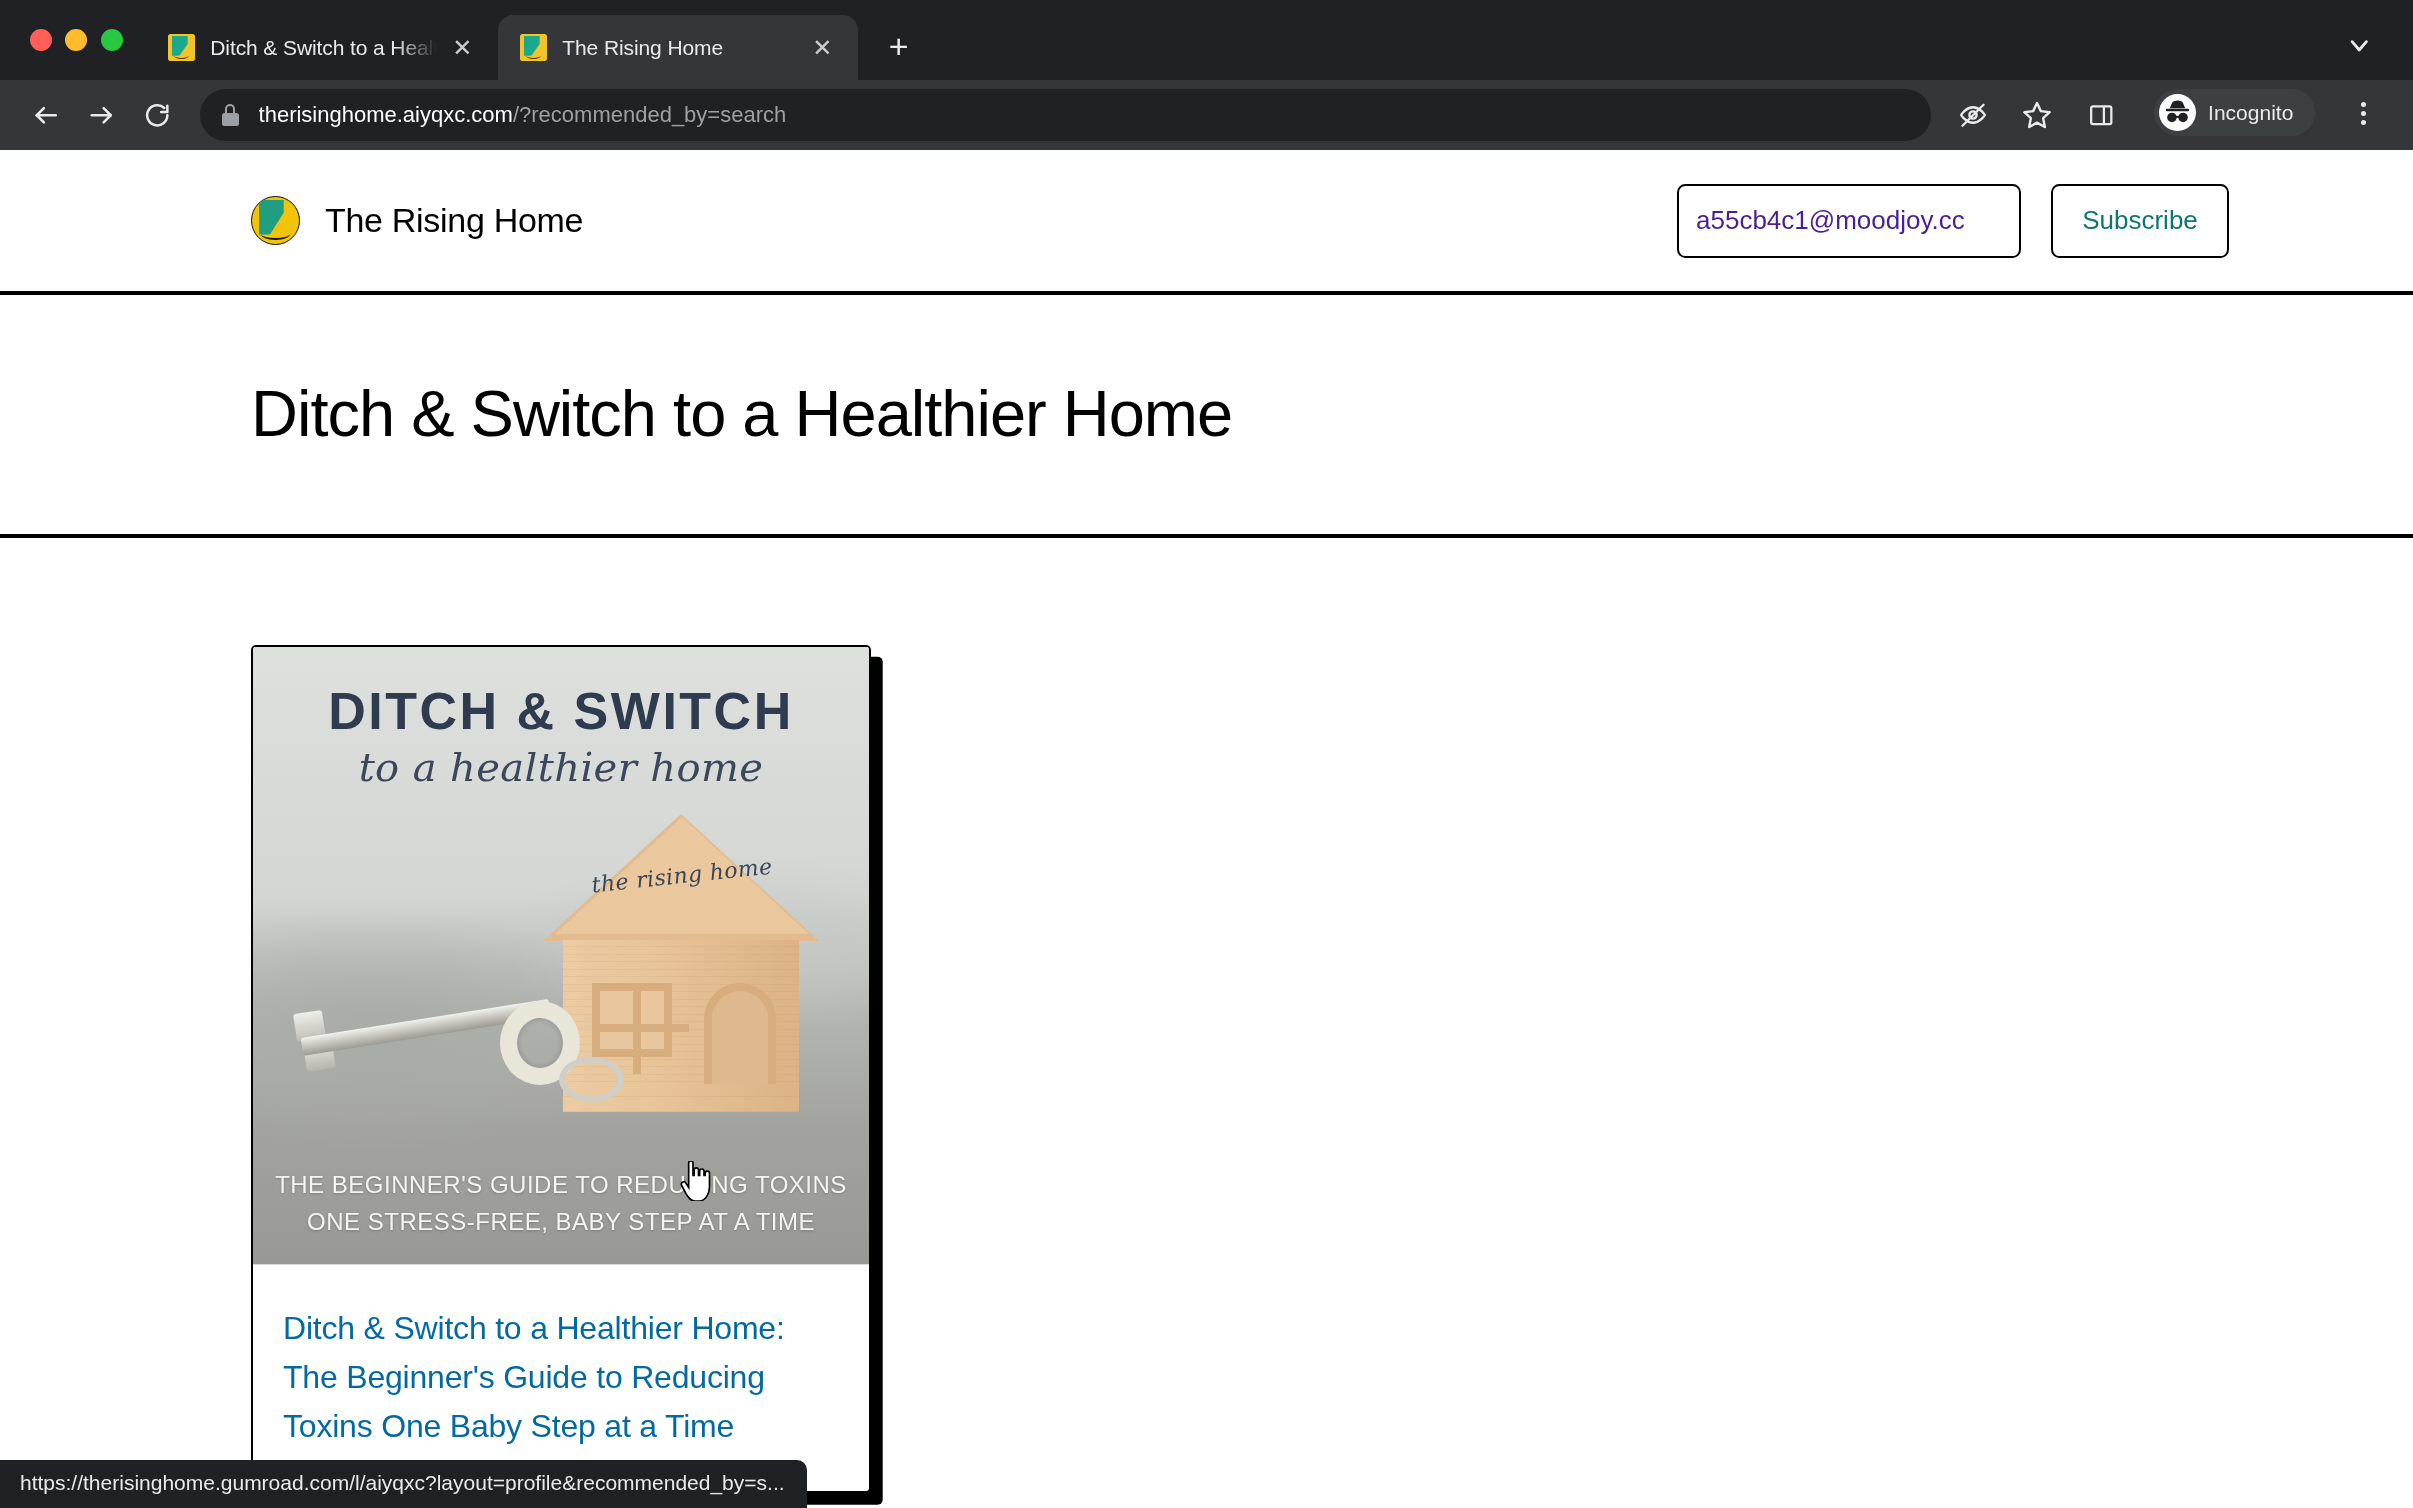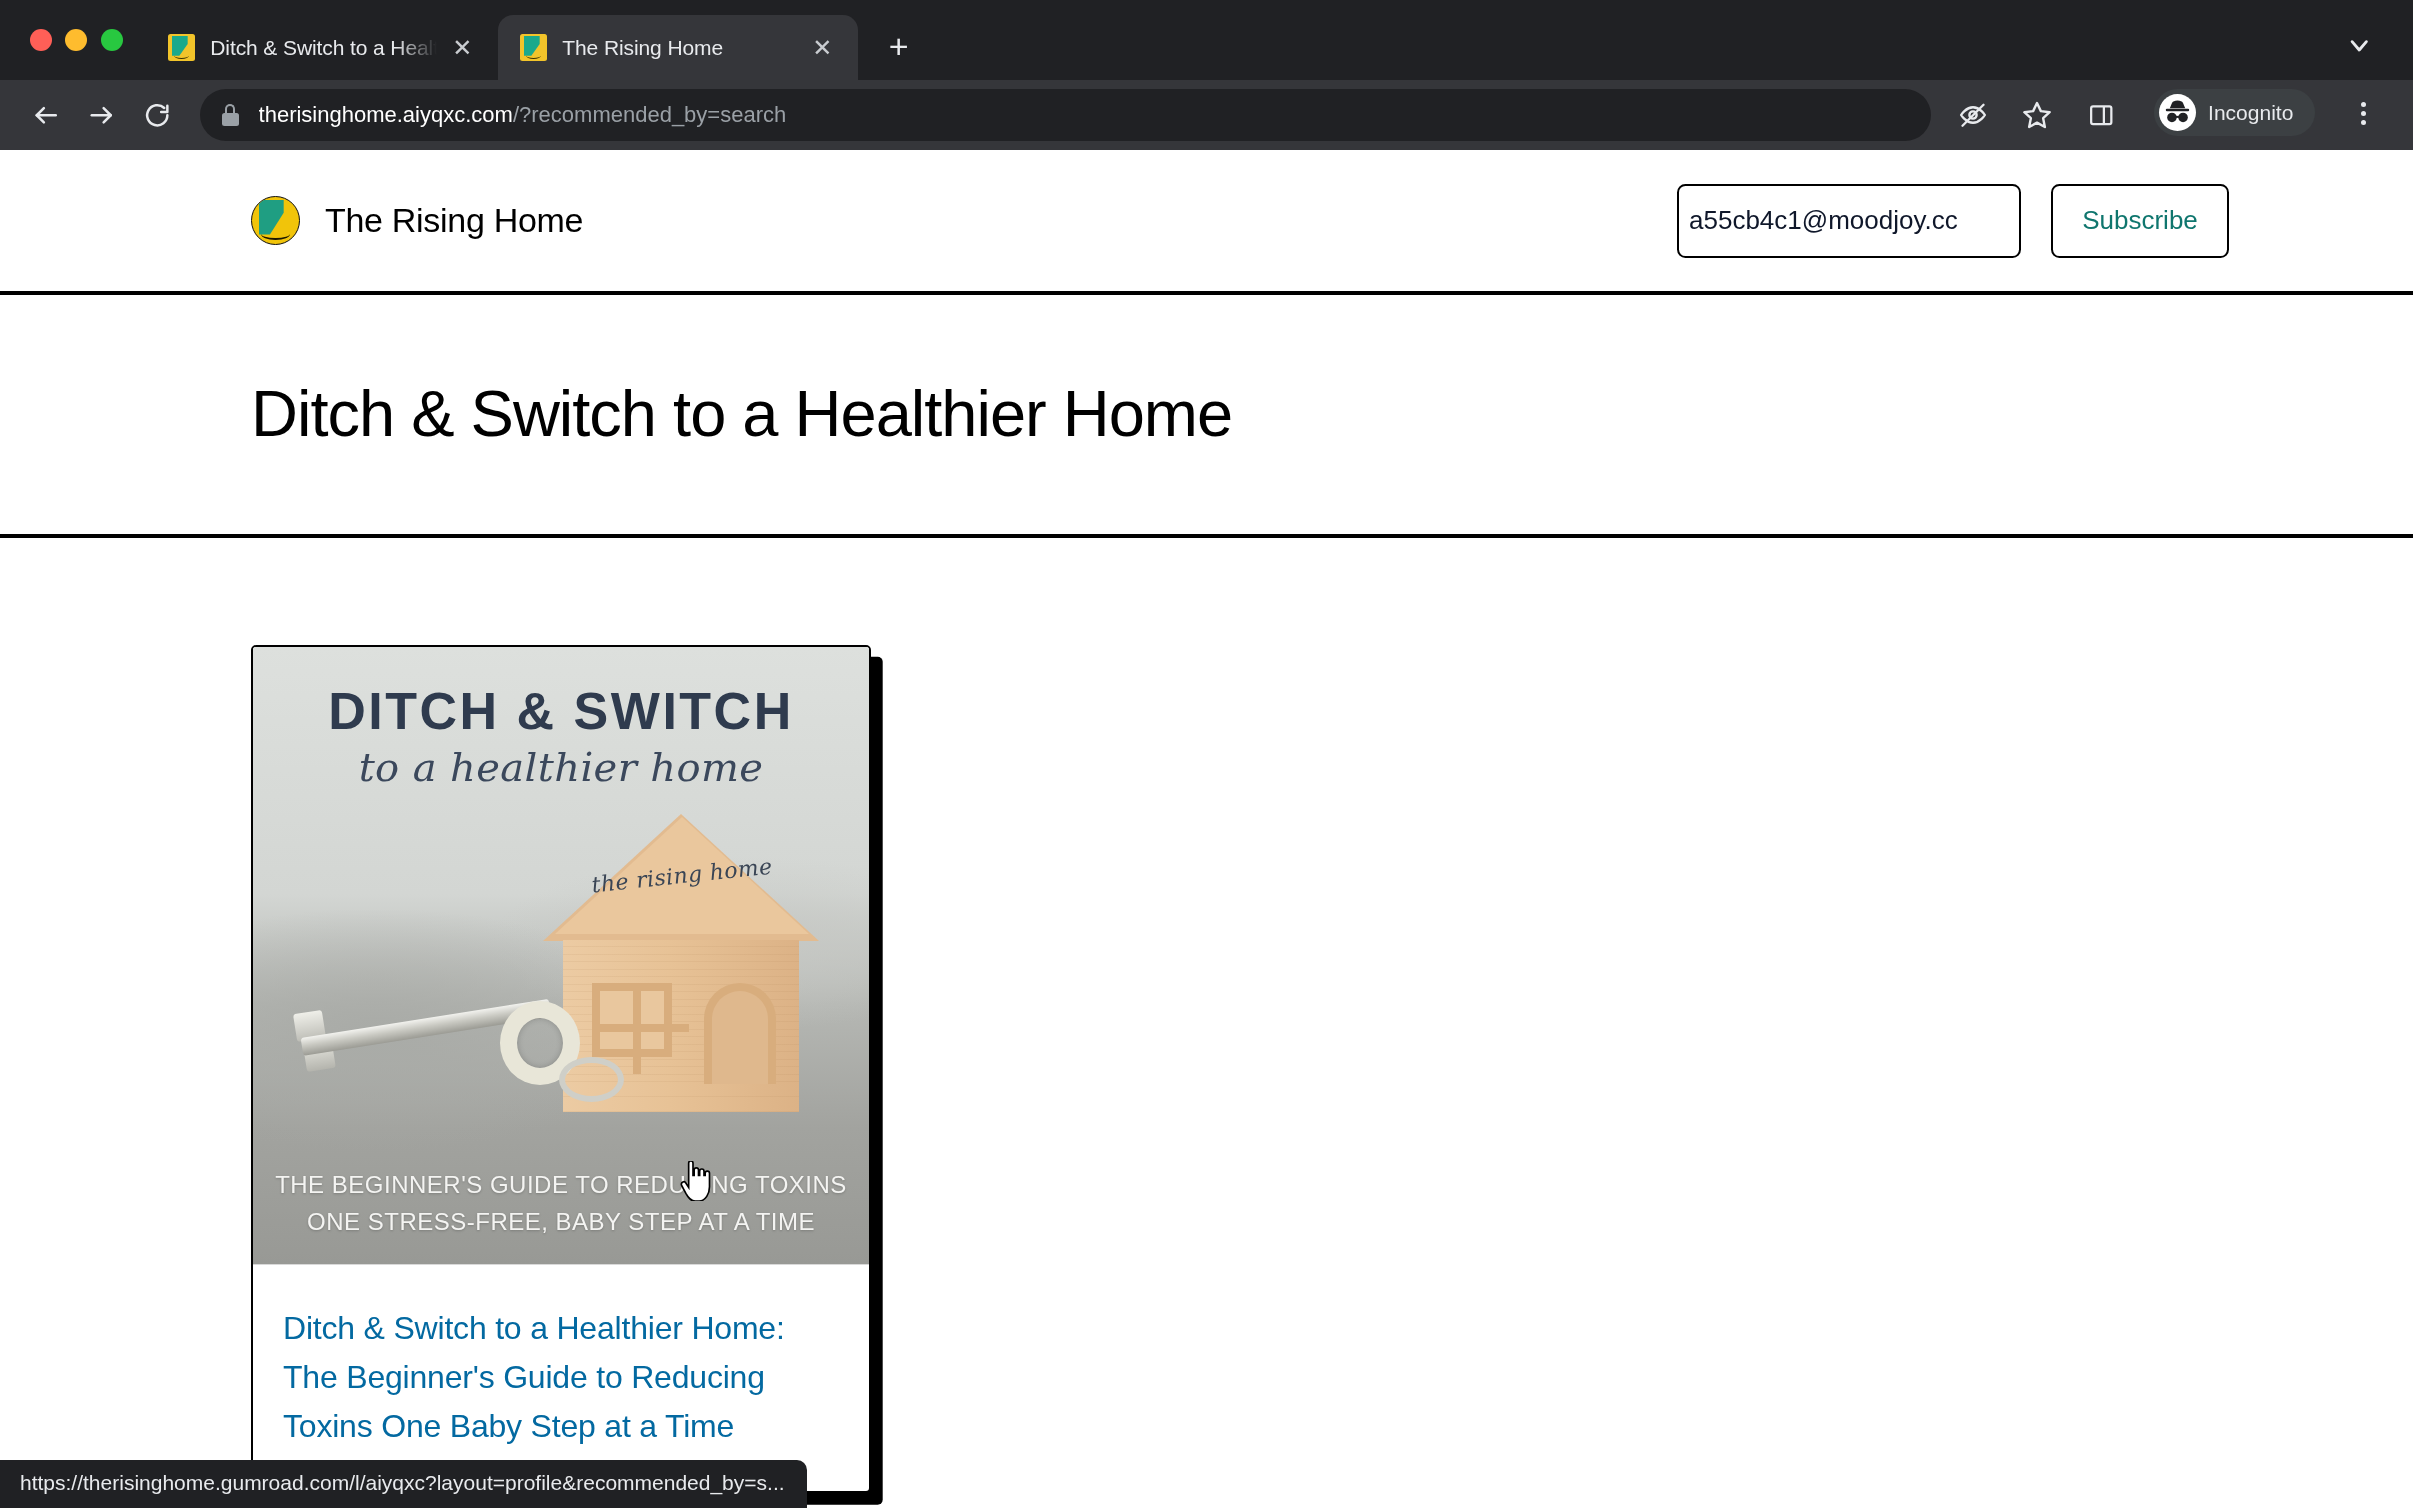--- a/index.html
+++ b/index.html
@@ -296,22 +296,22 @@
     align-items: center;
     gap: 30px;
   }
   .email-input {
     width: 344px;
     height: 74px;
     border: 2.5px solid #000;
     border-radius: 8.4px;
     background: #fff;
     font-size: 26px;
-    color: #0f172a;
-    padding: 0 10px;
+    color: #4c1d95;
+    padding: 0 17px;
     font-family: "Liberation Sans", sans-serif;
     outline: none;
     overflow: hidden;
     white-space: nowrap;
     display: flex;
     align-items: center;
   }
   .subscribe-btn {
     width: 178px;
     height: 74px;

